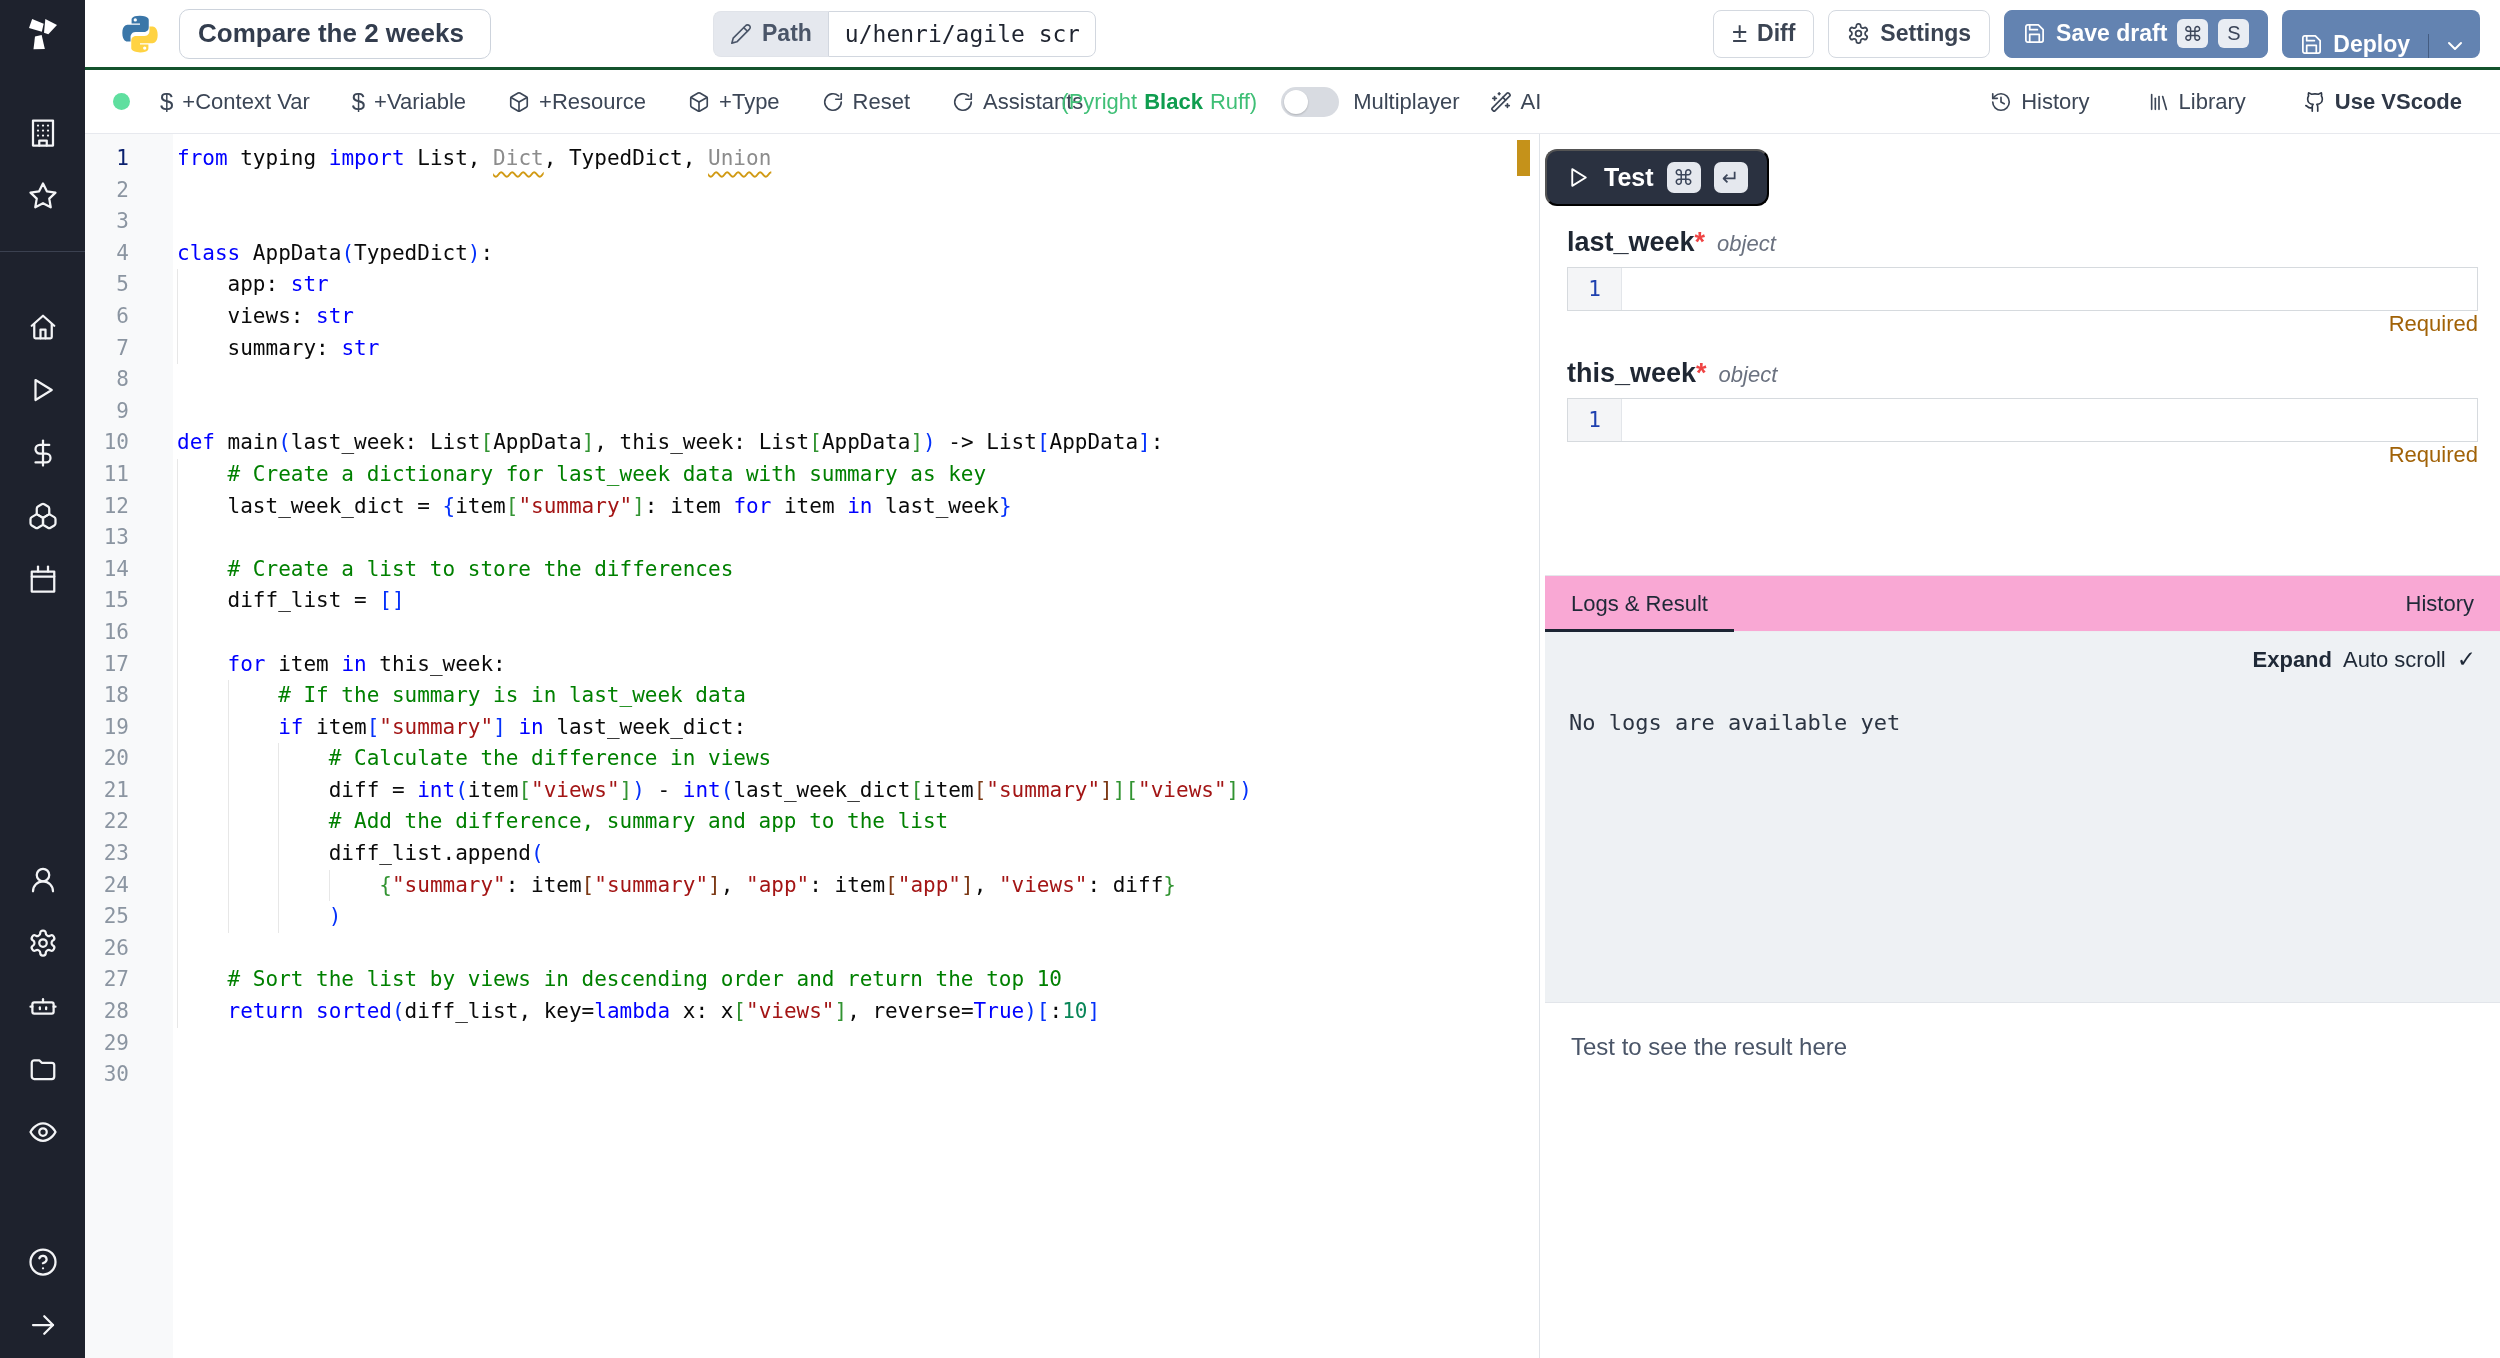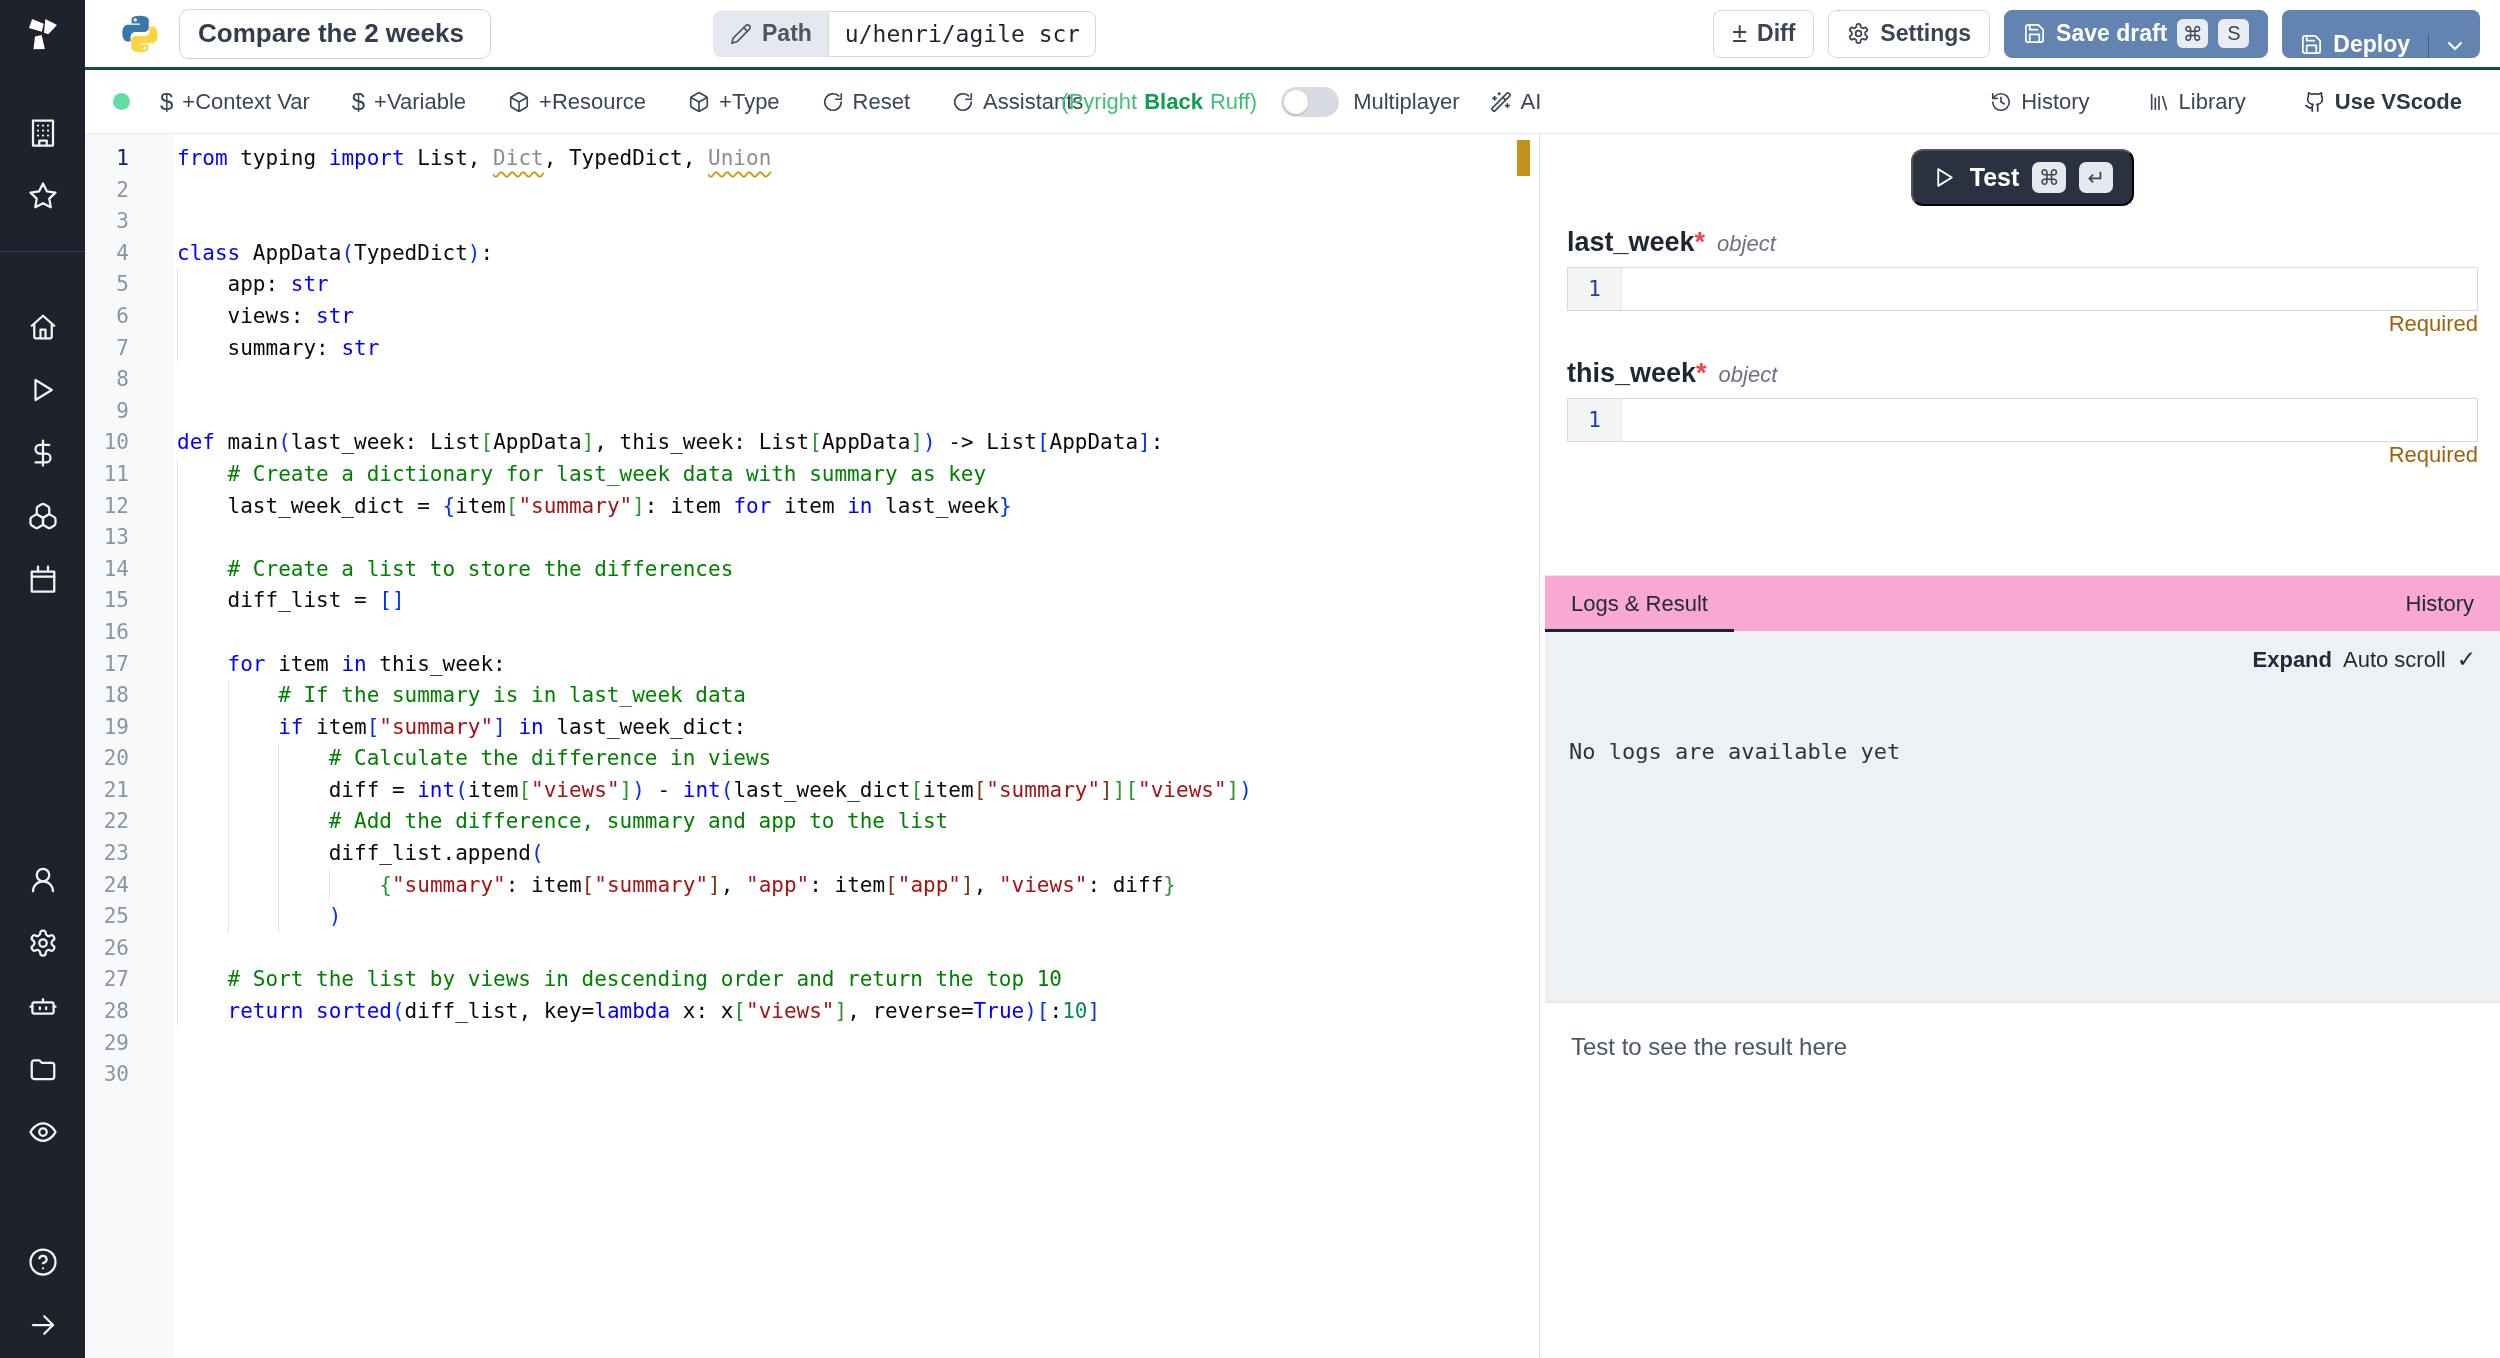--- a/index.html
+++ b/index.html
@@ -66,21 +66,21 @@
   .s-cm { color:#008000; } .s-nu { color:#098658; }
   .s-b1 { color:#0431fa; } .s-b2 { color:#319331; } .s-b3 { color:#7b3814; }
   .s-un { color:#8c8c8c; text-decoration:underline wavy #d19a14 2px; text-underline-offset:6px; }
   .ruler-mark { position:absolute; top:6px; right:9px; width:13px; height:36px; background:#c5921a; }
 
   .vsep { width:6px; background:#fff; border-left:1px solid #dfe3e8; flex-shrink:0; }
 
   
   .right { flex:1; background:#fff; display:flex; flex-direction:column; min-width:0; }
   .right-top { height:441px; flex-shrink:0; overflow:hidden; }
-  .test-row { display:flex; justify-content:center; margin-top:15px; }
+  .test-row { display:flex; justify-content:flex-start; margin-top:15px; }
   .test-btn { background:#2a3140; border-radius:12px; height:57px; display:flex; align-items:center; gap:13px; padding:0 19px; cursor:pointer; }
   .test-btn svg { width:25px; height:25px; color:#fff; }
   .test-label { color:#fff; font-size:25px; font-weight:700; }
   .test-btn .kbd { background:#e5e8ee; min-width:34px; height:31px; font-size:21px; border-radius:7px; }
   .args { padding:0 22px; }
   .arg-label { margin-top:21px; display:flex; align-items:baseline; gap:12px; }
   .arg-name { font-size:27px; font-weight:700; color:#1f2733; }
   .arg-star { color:#ef4444; }
   .arg-type { font-size:22px; font-style:italic; color:#6b7280; }
   .json-input { margin-top:9px; height:44px; border:1px solid #d6dade; display:flex; background:#fff; cursor:text; }
@@ -90,21 +90,21 @@
 
   .logs-section { flex:1; display:flex; flex-direction:column; border-top:1px solid #e4e7eb; min-height:0; }
   .tabs { height:56px; display:flex; background:#f9a8d4; border-bottom:1px solid #eceef1; flex-shrink:0;justify-content:space-between; }
   .tab { padding:0 26px; display:flex; align-items:center; font-size:22px; color:#1f2937; cursor:pointer; position:relative; }
   .tab.active::after { content:""; position:absolute; left:0; right:0; bottom:-2px; height:4px; background:#1c2533; }
   .logbox { height:370px; background:#eef1f4; position:relative; padding:16px 24px; flex-shrink:0; }
   .log-controls { position:absolute; top:14px; right:24px; display:flex; align-items:center; gap:11px; font-size:22px; color:#1f2937;margin-left:28px; }
   .expand { font-weight:700; cursor:pointer; }
   .autoscroll { cursor:pointer; }
   .checkmark { font-size:23px; cursor:pointer; }
-  .nologs { margin-top:91px; font-family:"DejaVu Sans Mono",monospace; font-size:22px; color:#2b3442; }
+  .nologs { margin-top:62px; font-family:"DejaVu Sans Mono",monospace; font-size:22px; color:#2b3442; }
   .resultbox { flex:1; background:#fff; border-top:1px solid #e2e5ea; padding:30px 26px; font-size:24px; color:#4a5568; }
 </style>
 </head>
 <body>
 
 <div class="app">
 
   <nav class="sidebar">
     <div class="sb-logo">
       <svg viewBox="0 0 24 24" width="40" height="40" fill="#ffffff">

